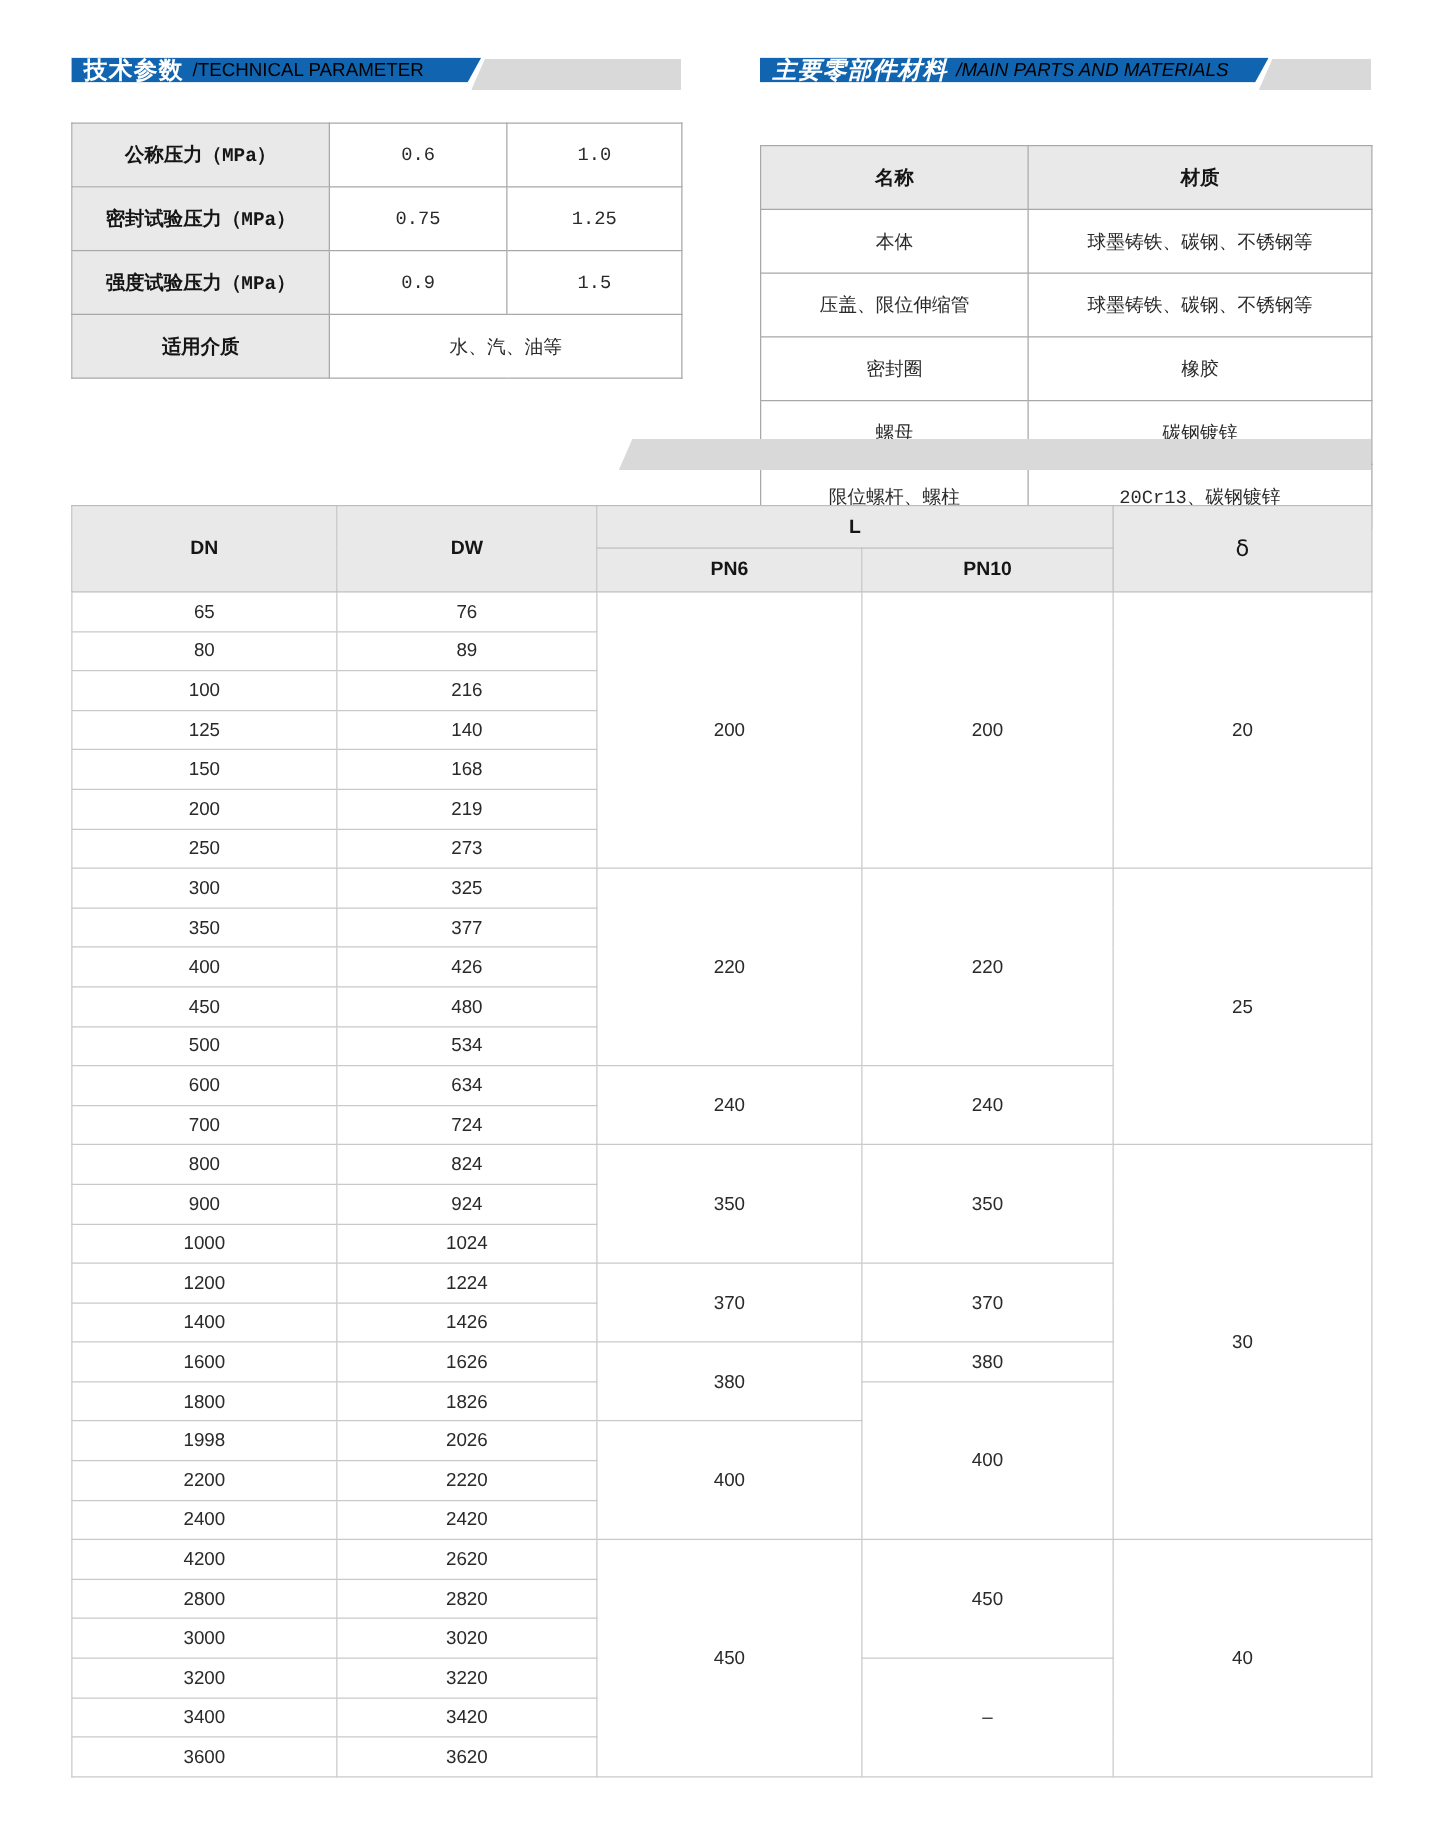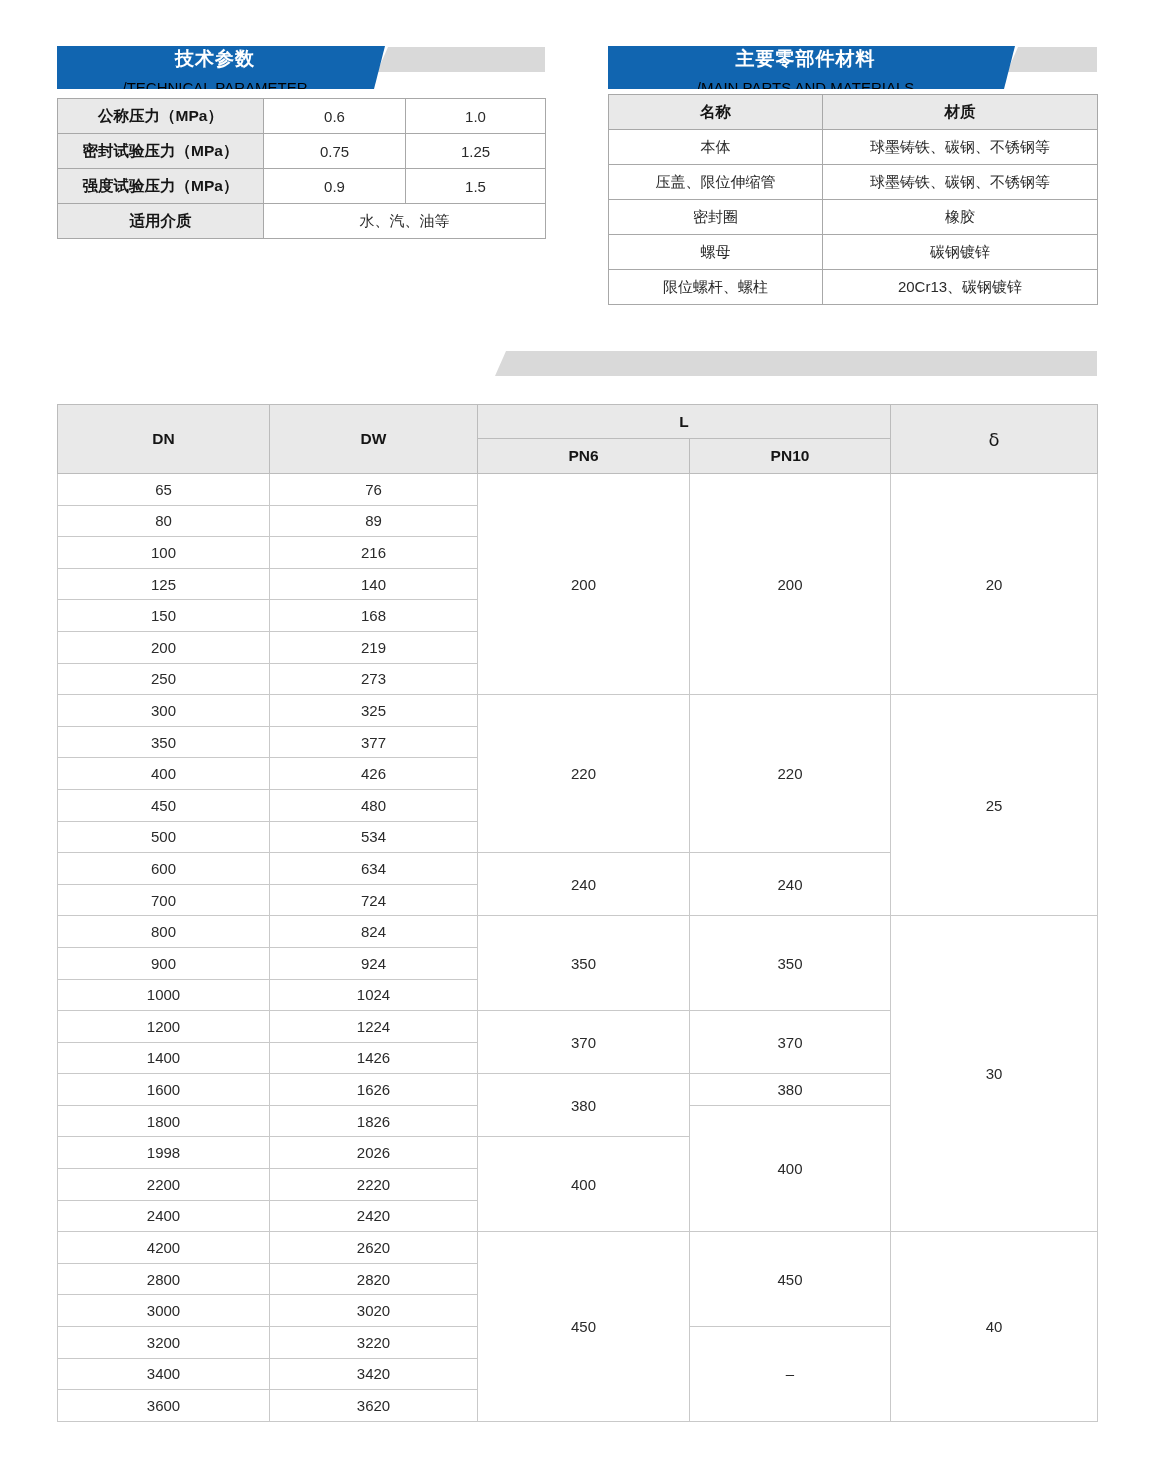--- a/index.html
+++ b/index.html
@@ -4,48 +4,48 @@
 <style>
   * { box-sizing: border-box; }
   html,body { margin:0; padding:0; background:#ffffff; }
   body { font-family:"Liberation Sans","DejaVu Sans",sans-serif; }
   .page { position:relative; width:1151px; height:1463px; background:#fff; overflow:hidden; }
 
   
   .sec-header { position:absolute; height:27px; }
   .gray-strip { position:absolute; top:1px; height:25px; right:0; background:var(--band-gray,#d9d9d9);
                 clip-path:polygon(11px 0, 100% 0, 100% 100%, 0 100%); }
-  .blue-band  { position:absolute; left:0; top:0; height:43px; background:var(--accent,#1165b0);
+  .blue-band  { position:absolute; left:0; top:0; height:20px; background:var(--accent,#1165b0);
                 display:flex; align-items:center; gap:7px; padding:0 22px 0 10px;
-                clip-path:polygon(0 0, 100% 0, calc(100% - 11px) 100%, 0 100%);flex-direction:column; }
+                clip-path:polygon(0 0, 100% 0, calc(100% - 11px) 100%, 0 100%); }
   .blue-band .zh { color:#fff; font-weight:bold; font-size:19px; letter-spacing:1px; white-space:nowrap; }
   .blue-band .en { color:#000000; font-size:15px; white-space:nowrap; }
 
   .h1 { left:57px;  top:46px;  width:488px; }
   .h1 .blue-band { width:328px; }
   .h1 .gray-strip { left:320px; }
 
-  .h2 { left:608px; top:46px;  width:489px; }
+  .h2 { left:608px; top:46px;  width:489px;font-style:italic; }
   .h2 .blue-band { width:407px; }
   .h2 .gray-strip { left:399px; }
 
   .h3 { left:57px;  top:350px; width:1040px; }
   .h3 .blue-band { width:446px; }
   .h3 .blue-band .zh { font-size:18px; }
   .h3 .gray-strip { left:438px; }
 
   
   table { border-collapse:collapse; table-layout:fixed; position:absolute; background:#fff; }
   td, th { text-align:center; vertical-align:middle; padding:0 4px; overflow:hidden; white-space:nowrap; }
 
   
-  .tbl-small td, .tbl-small th { border:1px solid #a8a8a8; height:35px; font-size:15px; color:#2a2a2a; }
+  .tbl-small td, .tbl-small th { border:1px solid #a8a8a8; height:51px; font-size:15px; color:#2a2a2a;font-family:Liberation Mono, monospace; }
   .tbl-small .lbl, .tbl-small th { background:var(--cell-gray,#e9e9e9); font-weight:bold; font-size:15.5px; color:#151515; }
   .tech { left:57px;  top:98px; width:488px; }
-  .mat  { left:608px; top:94px; width:489px; }
+  .mat  { left:608px; top:116px; width:489px; }
 
   
   .big { left:57px; top:404px; width:1040px; }
   .big th { border:1px solid #bcbcbc; background:var(--cell-gray,#e9e9e9); font-weight:bold; font-size:15.5px; color:#151515; }
   .big thead tr:first-child  th { height:34px; }
   .big thead tr:last-child   th { height:35px; }
   .big th.delta { font-weight:400; font-size:18px; font-family:"DejaVu Sans","Liberation Sans",sans-serif; }
   .big td { border:1px solid #c9c9c9; height:31.6px; font-size:15px; color:#2a2a2a; }
   .big tr.group-start td { border-top:1px solid #a9a9a9; }
 </style>

